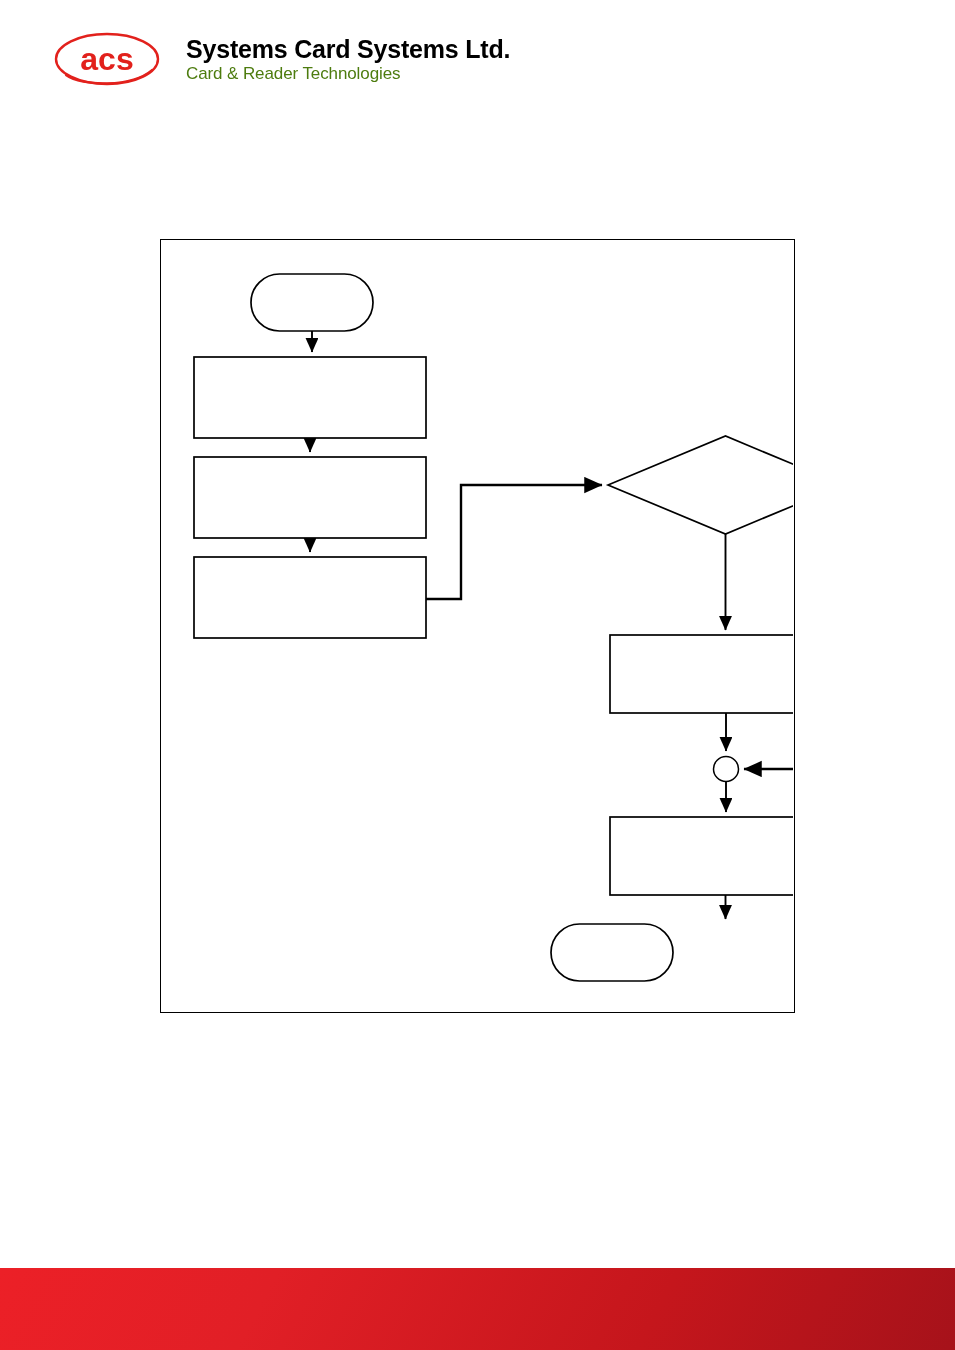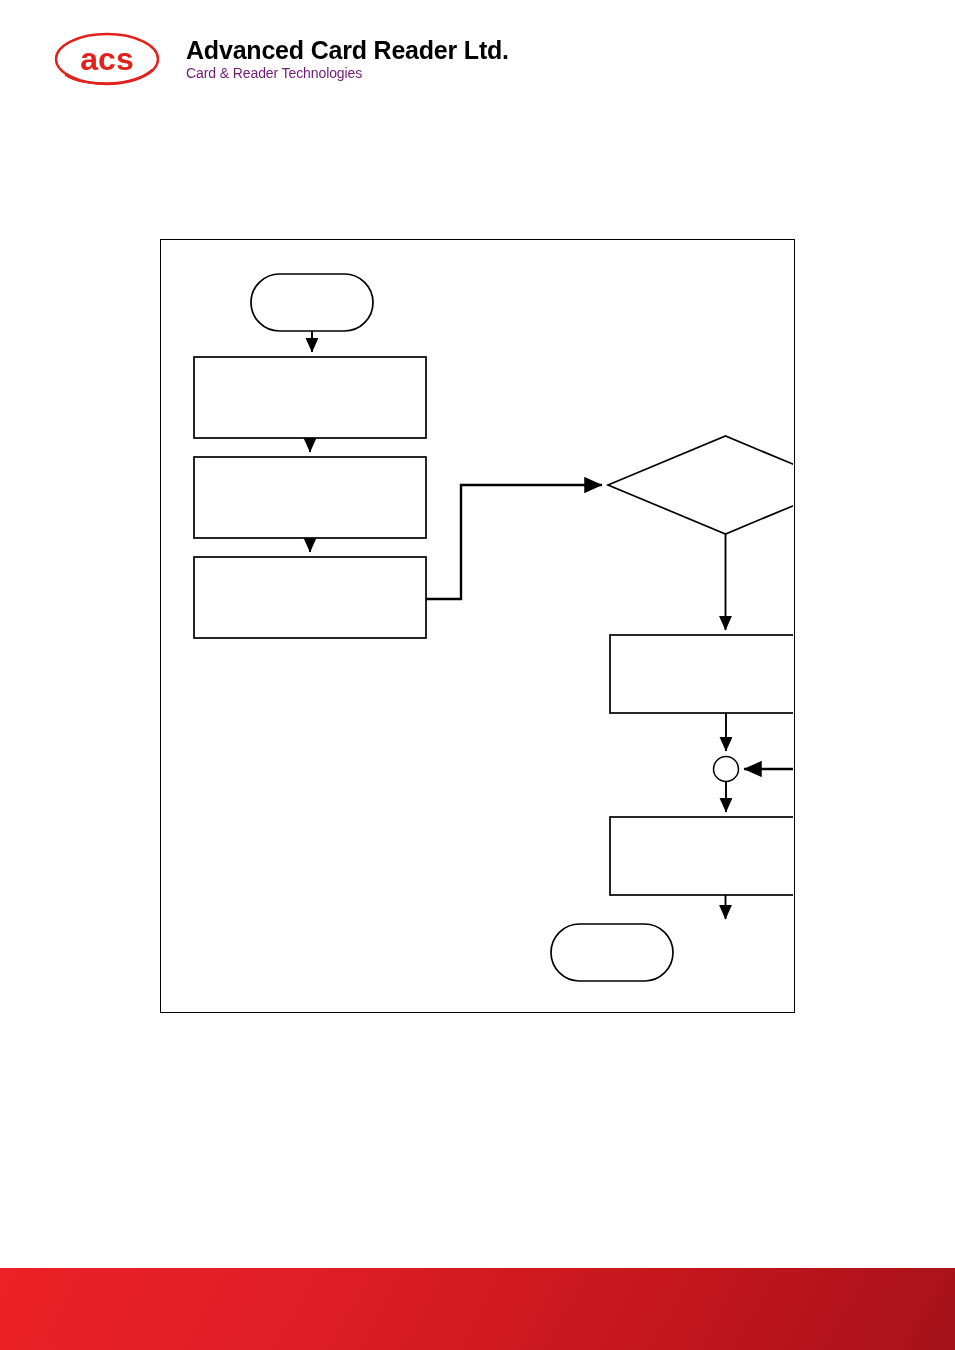--- a/index.html
+++ b/index.html
@@ -48,23 +48,23 @@
   }
   #company-name {
     font-size: 25px;
     font-weight: bold;
     color: #000000;
     letter-spacing: -0.2px;
     white-space: nowrap;
     margin-bottom: 3px;
   }
   #company-tagline {
-    font-size: 14px;
+    font-size: 17px;
     font-weight: normal;
-    color: #701a75;
+    color: #4d7c0f;
     letter-spacing: -0.1px;
     white-space: nowrap;
   }
 
   
   #figure-frame {
     position: absolute;
     left: 160px;
     top: 239px;
     width: 635px;
@@ -112,21 +112,21 @@
 
         <ellipse cx="55" cy="29" rx="51" ry="25" fill="none" stroke="#e2211c" stroke-width="2.4"></ellipse>
 
         <path d="M 14 45 C 30 57 80 57 100 40" fill="none" stroke="#e2211c" stroke-width="2.2" stroke-linecap="round"></path>
 
         <text x="55" y="40" font-family="Liberation Sans, sans-serif" font-size="32" font-weight="bold" fill="#e2211c" text-anchor="middle">acs</text>
       </svg>
     </div>
 
     <div id="brand-text-block">
-      <div id="company-name">Advanced Card Reader Ltd.</div>
+      <div id="company-name">Systems Card Systems Ltd.</div>
       <div id="company-tagline">Card &amp; Reader Technologies</div>
     </div>
 
   </div>
 </div>
 
 <div id="figure-frame">
   <div id="flowchart-canvas">
     <svg width="632" height="771" viewBox="0 0 632 771" xmlns="http://www.w3.org/2000/svg">
       <defs>

